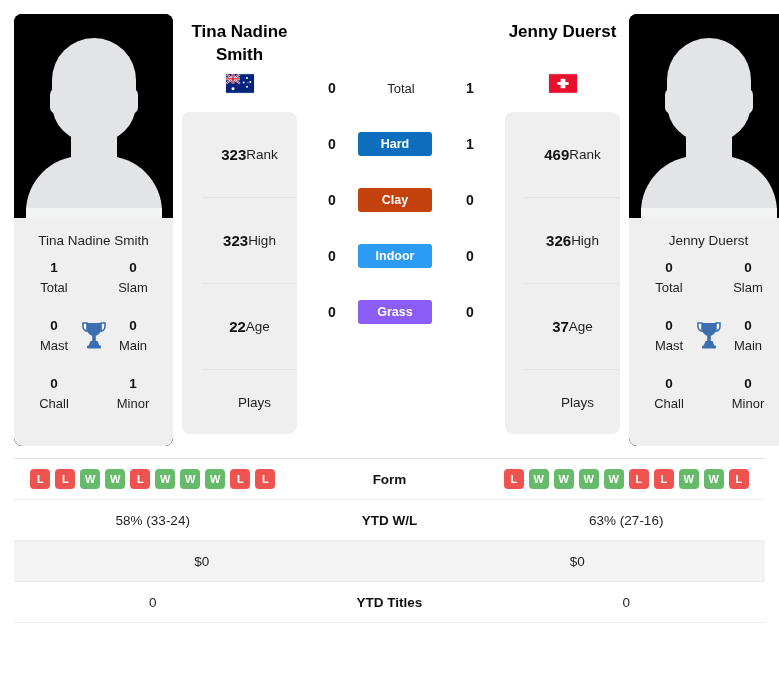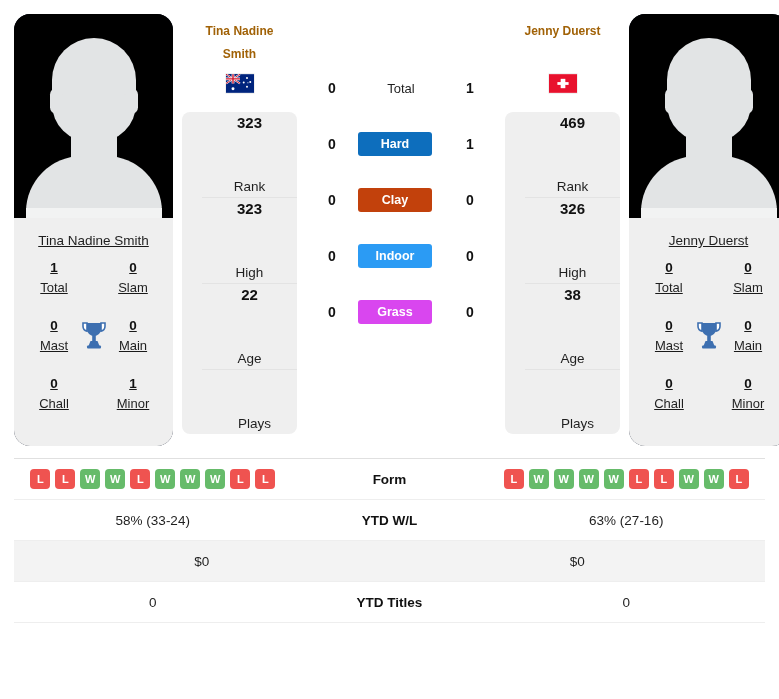--- a/index.html
+++ b/index.html
@@ -20,23 +20,22 @@
     padding: 14px 14px 0 14px;
     gap: 9px;
     align-items: flex-start;
   }
 
   
   .player-col { width: 159px; flex: 0 0 159px; }
 
   .photo-card {
     background: #0f172a;
-    border-radius: 16px;
+    border-radius: 8px;
     overflow: hidden;
-    text-decoration: underline;
   }
   .photo {
     width: 100%;
     height: 204px;
     background: #000000;
     position: relative;
     overflow: hidden;
   }
   .silhouette {
     position: absolute;
@@ -131,23 +130,23 @@
     transform: translateX(-50%);
     top: 62px;
     width: 28px;
     height: 30px;
   }
 
   
   .meta-col { width: 115px; flex: 0 0 115px; padding-top: 6px; }
   .meta-name {
     text-align: center;
-    font-size: 12px;
-    font-weight: bold;
-    color: #a16207;
+    font-size: 17px;
+    font-weight: bold;
+    color: #000000;
     line-height: 23px;
     min-height: 46px;
   }
   .flag-wrap {
     display: flex;
     justify-content: center;
     align-items: center;
     height: 34px;
   }
   .flag {
@@ -158,22 +157,22 @@
   }
   .meta-card {
     background: #efefef;
     border-radius: 8px;
     margin-top: 12px;
     overflow: hidden;
   }
   .meta-block {
     height: 86px;
     display: flex;
-    flex-direction: column;
-    justify-content: space-between;
+    flex-direction: row;
+    justify-content: center;
     align-items: center;
     border-bottom: 1px solid #e3e3e3;
     margin-left: 20px;
   }
   .meta-block:last-child { border-bottom: none; height: 64px; padding-left: 10px; }
   .meta-val {
     font-size: 15px;
     font-weight: bold;
     color: #111;
     line-height: 21px;
@@ -407,21 +406,21 @@
       <div class="h2h-row">
         <div class="h2h-score">0</div>
         <div class="h2h-mid">
           <span class="surface-pill" style="background:#2b9bf4">Indoor</span>
         </div>
         <div class="h2h-score">0</div>
       </div>
       <div class="h2h-row">
         <div class="h2h-score">0</div>
         <div class="h2h-mid">
-          <span class="surface-pill" style="background:#d946ef">Grass</span>
+          <span class="surface-pill" style="background:#8b5cf6">Grass</span>
         </div>
         <div class="h2h-score">0</div>
       </div>
     </div>
 
     <div class="meta-col">
       <div class="meta-name">
         <span>Jenny Duerst</span>
       </div>
       <div class="flag-wrap">
@@ -434,21 +433,21 @@
       <div class="meta-card">
         <div class="meta-block">
           <div class="meta-val">469</div>
           <div class="meta-lab">Rank</div>
         </div>
         <div class="meta-block">
           <div class="meta-val">326</div>
           <div class="meta-lab">High</div>
         </div>
         <div class="meta-block">
-          <div class="meta-val">38</div>
+          <div class="meta-val">37</div>
           <div class="meta-lab">Age</div>
         </div>
         <div class="meta-block">
           <div class="meta-val"></div>
           <div class="meta-lab">Plays</div>
         </div>
       </div>
     </div>
 
     <div class="player-col">

